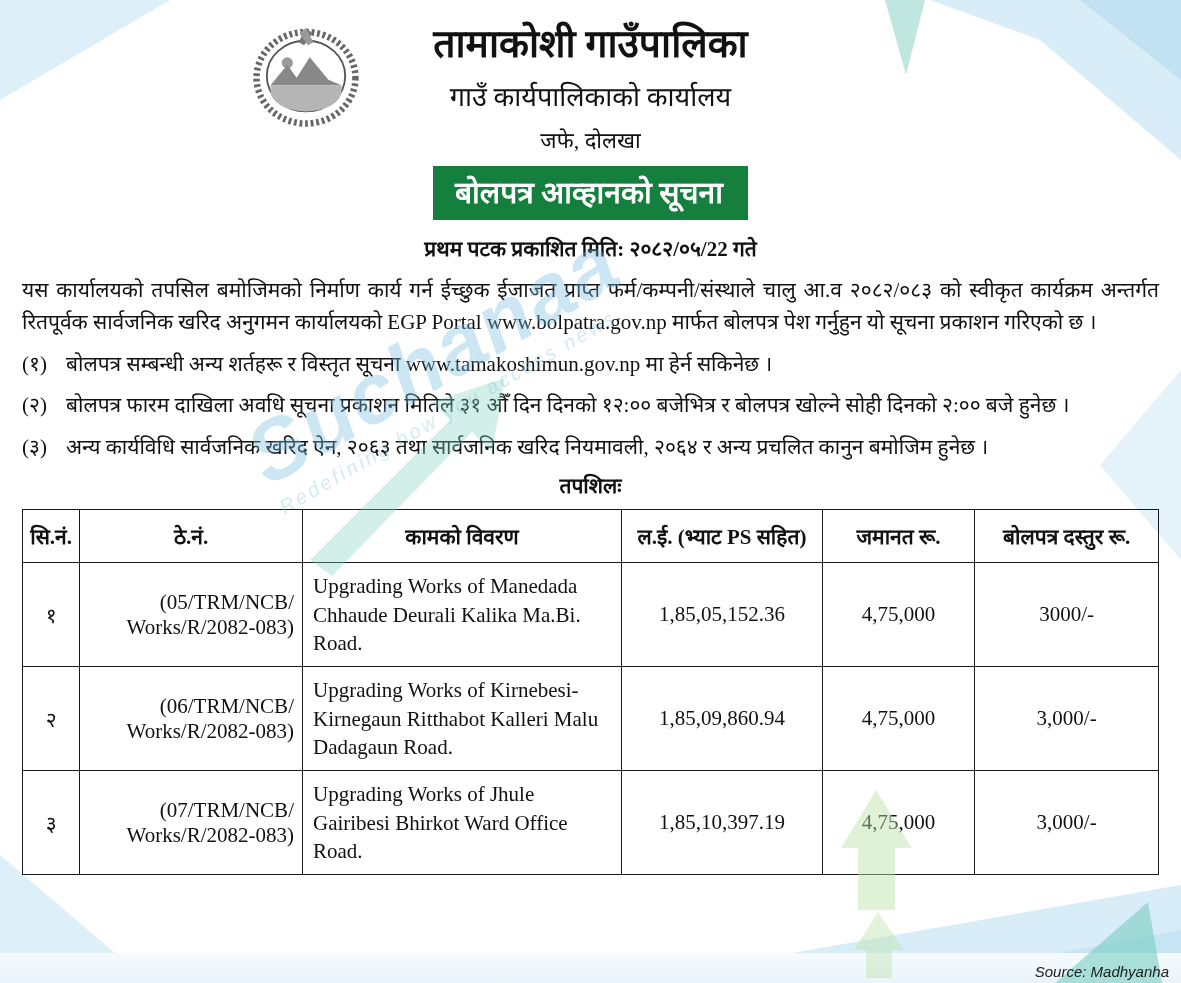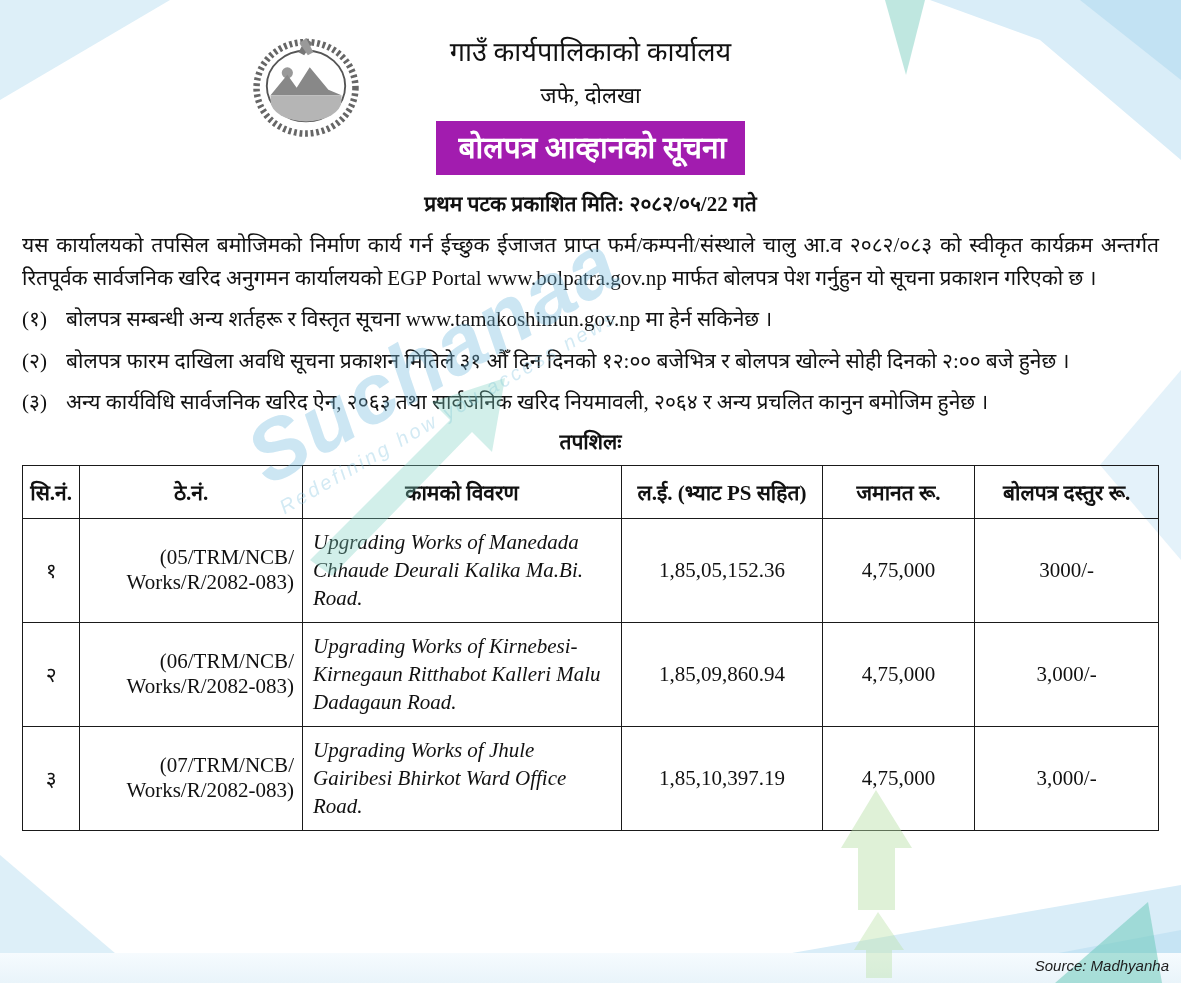--- a/index.html
+++ b/index.html
@@ -24,48 +24,48 @@
 
   .doc { position:relative; z-index:2; padding:22px 22px 0 22px; }
 
   .header { position:relative; text-align:center; }
   .logo { position:absolute; left:228px; top:0; width:112px; height:106px; }
   .muni { font-size:39px; font-weight:bold; line-height:1.15; }
   .office { font-size:27px; margin-top:10px; }
   .addr { font-size:22px; margin-top:10px; }
 
   .banner-wrap { text-align:center; margin-top:12px; }
-  .banner { display:inline-block; background:#a21caf; color:#fff;
-    font-size:30px; font-weight:bold; padding:5px 18px 8px 22px; }
+  .banner { display:inline-block; background:#15803d; color:#fff;
+    font-size:30px; font-weight:bold; padding:5px 25px 8px 22px; }
 
   .pubdate { text-align:center; font-size:21px; font-weight:bold; margin-top:14px; }
 
   .intro { font-size:21px; line-height:1.55; text-align:justify; margin-top:12px; }
 
   .point { display:flex; margin-top:10px; font-size:21px; line-height:1.5; }
   .pnum { flex:0 0 44px; }
   .ptext { flex:1; text-align:justify; }
 
   .caption { text-align:center; font-size:21px; font-weight:bold; margin-top:8px; }
 
   table { width:100%; border-collapse:collapse; table-layout:fixed; margin-top:10px; }
   th, td { border:1.6px solid #1a1a1a; font-size:21px; padding:8px; vertical-align:middle; }
   th { font-weight:bold; text-align:center; padding:12px 6px; }
   td { height:104px; }
   .c-sn   { text-align:center; }
   .c-ctr  { text-align:right; white-space:pre-line; padding-left:10px; }
-  .c-desc { text-align:left; padding-left:10px; line-height:1.35;font-style:italic; }
+  .c-desc { text-align:left; padding-left:10px; line-height:1.35; }
   .c-num  { text-align:center; }
 
   .signature { text-align:right; font-size:21px; font-weight:bold;
     margin-top:16px; padding-right:12px; }
 
   .bottom-strip { position:absolute; left:0; right:0; bottom:0; height:30px;
     background:linear-gradient(#f6fbfe,#e9f4fa); z-index:1; }
-  .source { position:absolute; right:12px; bottom:9px; z-index:4;
+  .source { position:absolute; right:12px; bottom:3px; z-index:4;
     font-family:"Liberation Sans","DejaVu Sans",sans-serif;
     font-style:italic; font-size:15px; color:#1d1d1d; }
 </style>
 </head>
 <body>
 
 <div class="page">
 
   <svg class="decor-behind" viewBox="0 0 1181 983">
     <polygon points="0,0 170,0 0,100" fill="#ddeff8"></polygon>
@@ -84,20 +84,21 @@
         <svg viewBox="0 0 120 110" width="112" height="106">
           <ellipse cx="60" cy="58" rx="53" ry="49" fill="none" stroke="#666" stroke-width="7" stroke-dasharray="3 3"></ellipse>
           <ellipse cx="60" cy="56" rx="42" ry="38" fill="#fff" stroke="#555" stroke-width="2"></ellipse>
           <path d="M52 20 l8 -15 l7 5 l-9 13 Z" fill="#777"></path>
           <path d="M68 20 l-8 -15 l-7 5 l9 13 Z" fill="#999"></path>
           <circle cx="40" cy="42" r="6" fill="#999"></circle>
           <path d="M22 66 L40 44 L50 58 L64 36 L84 60 L98 66 Z" fill="#888"></path>
           <path d="M22 66 h76 v6 a38 22 0 0 1 -76 0 Z" fill="#b5b5b5"></path>
         </svg>
       </div>
+      <div class="muni">तामाकोशी गाउँपालिका</div>
       <div class="office">गाउँ कार्यपालिकाको कार्यालय</div>
       <div class="addr">जफे, दोलखा</div>
       <div class="banner-wrap">
         <div class="banner">बोलपत्र आव्हानको सूचना</div>
       </div>
       <div class="pubdate">प्रथम पटक प्रकाशित मिति: २०८२/०५/22 गते</div>
     </div>
 
     <p class="intro">यस कार्यालयको तपसिल बमोजिमको निर्माण कार्य गर्न ईच्छुक ईजाजत प्राप्त फर्म/कम्पनी/संस्थाले चालु आ.व २०८२/०८३ को स्वीकृत कार्यक्रम अन्तर्गत रितपूर्वक सार्वजनिक खरिद अनुगमन कार्यालयको EGP Portal www.bolpatra.gov.np मार्फत बोलपत्र पेश गर्नुहुन यो सूचना प्रकाशन गरिएको छ ।</p>
 

